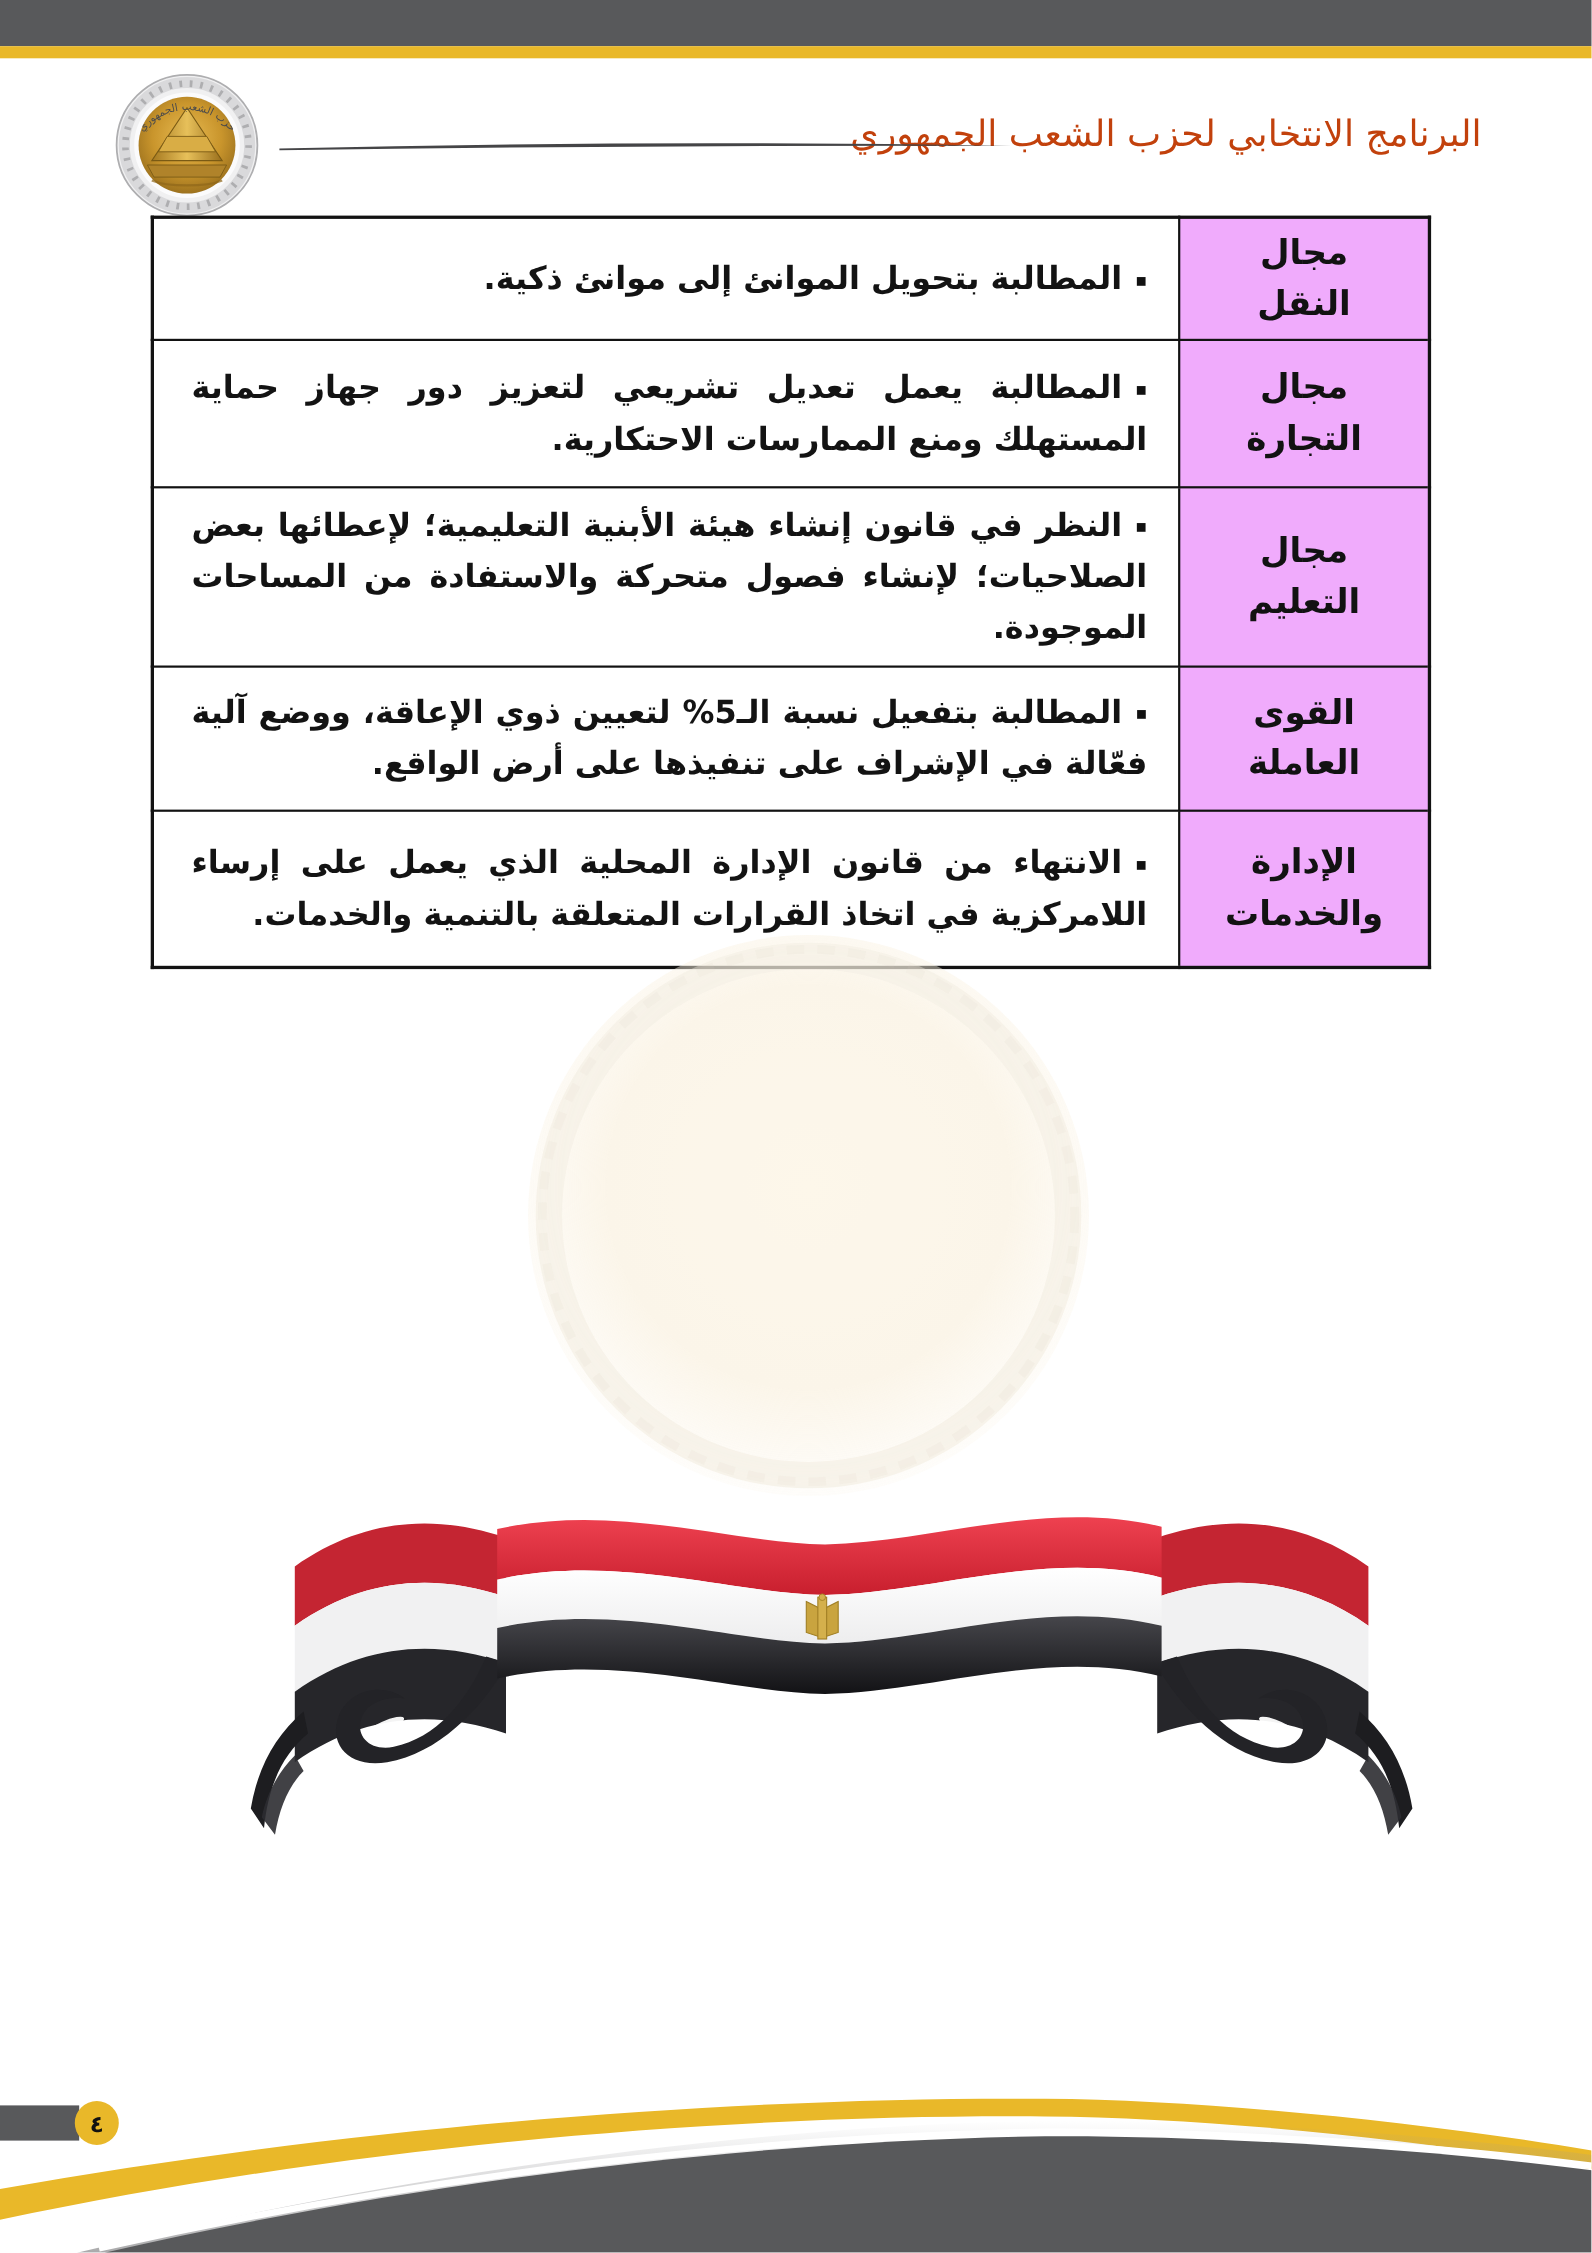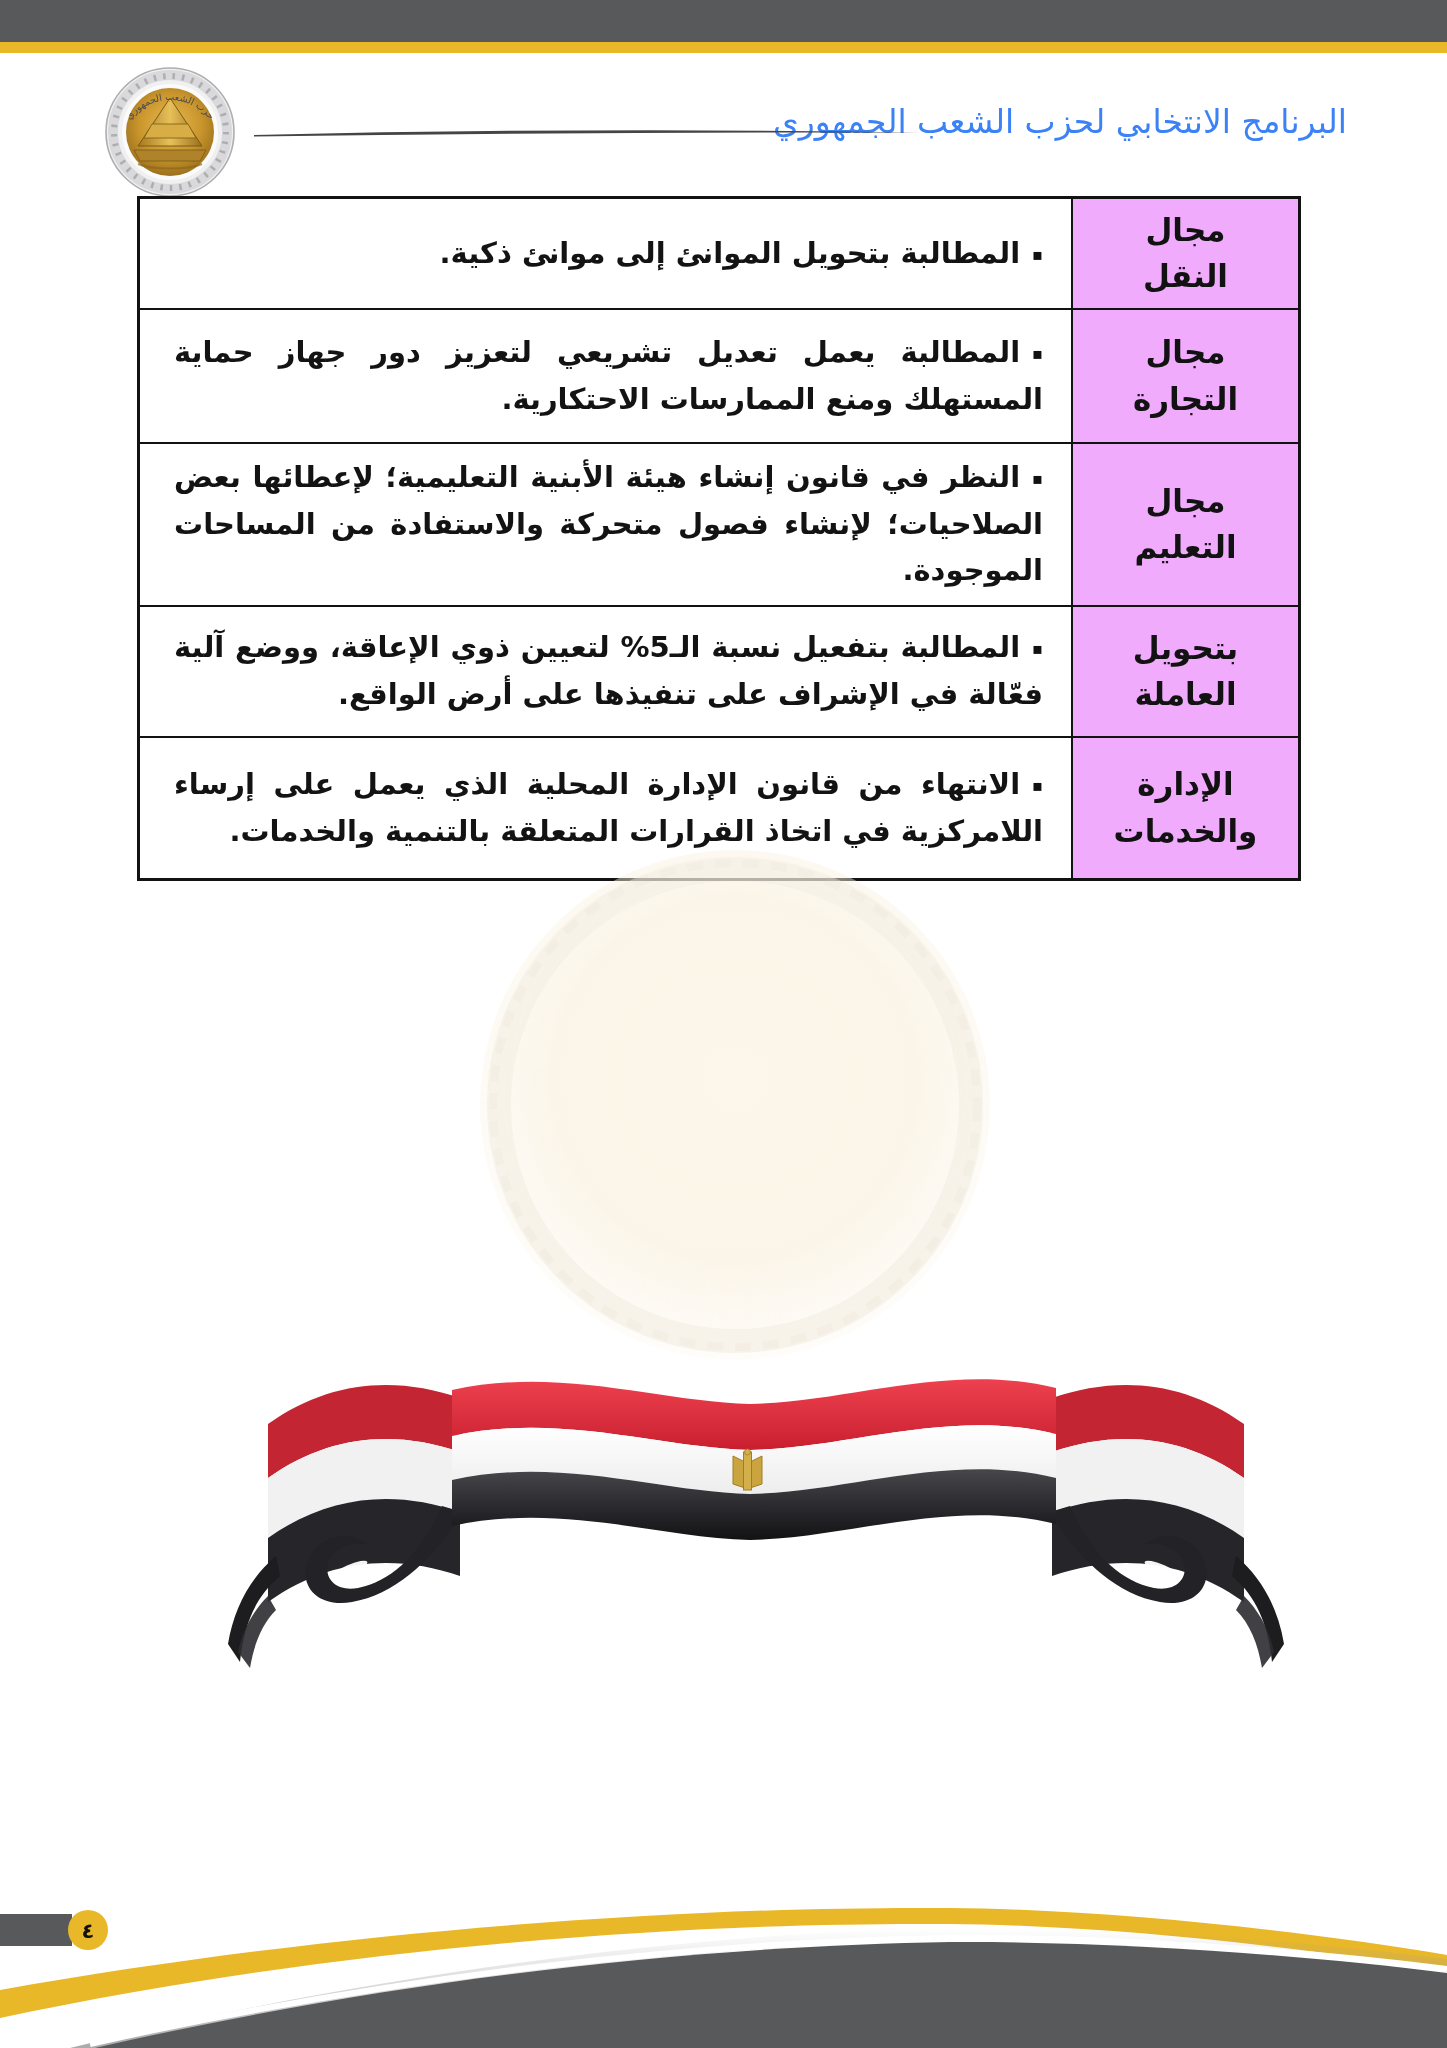--- a/index.html
+++ b/index.html
@@ -6,21 +6,21 @@
   body{
     width:1447px;height:2048px;position:relative;overflow:hidden;background:#ffffff;
     font-family:"DejaVu Sans", sans-serif;
   }
   
   .header-bar{position:absolute;left:0;top:0;width:1447px;height:42px;background:#58595b;}
   .header-accent{position:absolute;left:0;top:42px;width:1447px;height:11px;background:#e9b829;}
   .logo-wrap{position:absolute;left:102px;top:64px;width:136px;height:136px;}
   .page-title{
     position:absolute;top:102px;right:100px;direction:rtl;
-    font-size:33px;color:#3b82f6;letter-spacing:0;white-space:nowrap;
+    font-size:33px;color:#c2410c;letter-spacing:0;white-space:nowrap;
   }
   .divider-wrap{position:absolute;left:250px;top:126px;width:675px;height:16px;}
   
   .table-wrap{position:absolute;left:137px;top:196px;width:1164px;direction:rtl;}
   table.program{
     width:100%;border-collapse:collapse;border:3px solid #121212;
     table-layout:fixed;
   }
   table.program tr:nth-child(1){height:111px;}
   table.program tr:nth-child(2){height:134px;}
@@ -104,21 +104,21 @@
           <th>مجال
 التجارة</th>
           <td class="content-cell"><span class="bullet">▪</span><span class="item-text">المطالبة يعمل تعديل تشريعي لتعزيز دور جهاز حماية المستهلك ومنع الممارسات الاحتكارية.</span></td>
         </tr>
         <tr>
           <th>مجال
 التعليم</th>
           <td class="content-cell"><span class="bullet">▪</span><span class="item-text">النظر في قانون إنشاء هيئة الأبنية التعليمية؛ لإعطائها بعض الصلاحيات؛ لإنشاء فصول متحركة والاستفادة من المساحات الموجودة.</span></td>
         </tr>
         <tr>
-          <th>بتحويل
+          <th>القوى
 العاملة</th>
           <td class="content-cell"><span class="bullet">▪</span><span class="item-text">المطالبة بتفعيل نسبة الـ5% لتعيين ذوي الإعاقة، ووضع آلية فعّالة في الإشراف على تنفيذها على أرض الواقع.</span></td>
         </tr>
         <tr>
           <th>الإدارة
 والخدمات</th>
           <td class="content-cell"><span class="bullet">▪</span><span class="item-text">الانتهاء من قانون الإدارة المحلية الذي يعمل على إرساء اللامركزية في اتخاذ القرارات المتعلقة بالتنمية والخدمات.</span></td>
         </tr>
       </tbody>
   </table>

